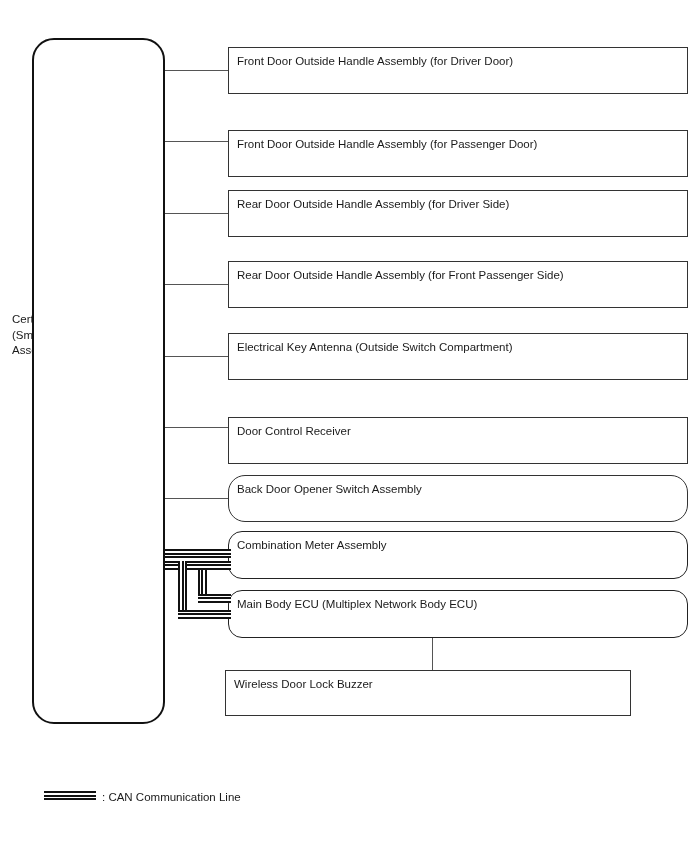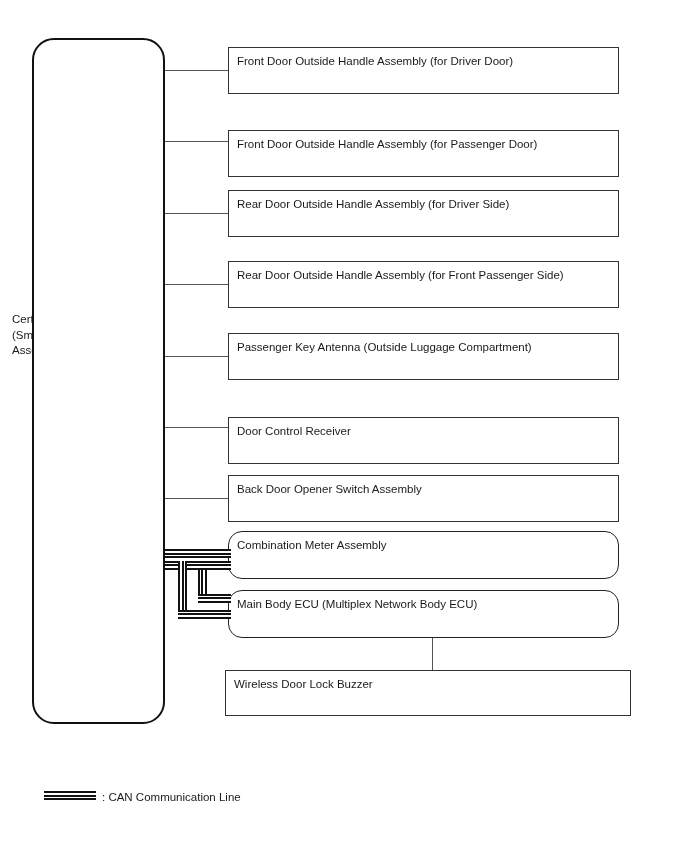--- a/index.html
+++ b/index.html
@@ -25,21 +25,21 @@
     position:absolute;
     left:12px;top:312px;width:118px;
     font-size:11.5px;line-height:15.5px;
     color:#1a1a1a;
     white-space:pre-line;
   }
 
   
   .node{
     position:absolute;
-    left:228px;width:391px;height:47px;
+    left:228px;width:460px;height:47px;
     border:1.6px solid #333;
     background:#fff;
     box-sizing:border-box;
     z-index:4;
   }
   .node.rounded{
     border-radius:14px;
     border:1.6px solid #222;
   }
   .node.buzzer{
@@ -148,28 +148,28 @@
 
   <div class="node" style="top:190px;">
     <span class="lbl">Rear Door Outside Handle Assembly (for Driver Side)</span>
   </div>
 
   <div class="node" style="top:261px;">
     <span class="lbl">Rear Door Outside Handle Assembly (for Front Passenger Side)</span>
   </div>
 
   <div class="node" style="top:333px;">
-    <span class="lbl">Passenger Key Antenna (Outside Luggage Compartment)</span>
+    <span class="lbl">Electrical Key Antenna (Outside Switch Compartment)</span>
   </div>
 
   <div class="node" style="top:417px;">
     <span class="lbl">Door Control Receiver</span>
   </div>
 
-  <div class="node" style="top:475px;">
+  <div class="node" style="top:475px;border-radius:17px;">
     <span class="lbl">Back Door Opener Switch Assembly</span>
   </div>
 
   <div class="node rounded" style="top:531px;height:48px;">
     <span class="lbl">Combination Meter Assembly</span>
   </div>
 
   <div class="node rounded" style="top:590px;height:48px;">
     <span class="lbl">Main Body ECU (Multiplex Network Body ECU)</span>
   </div>

